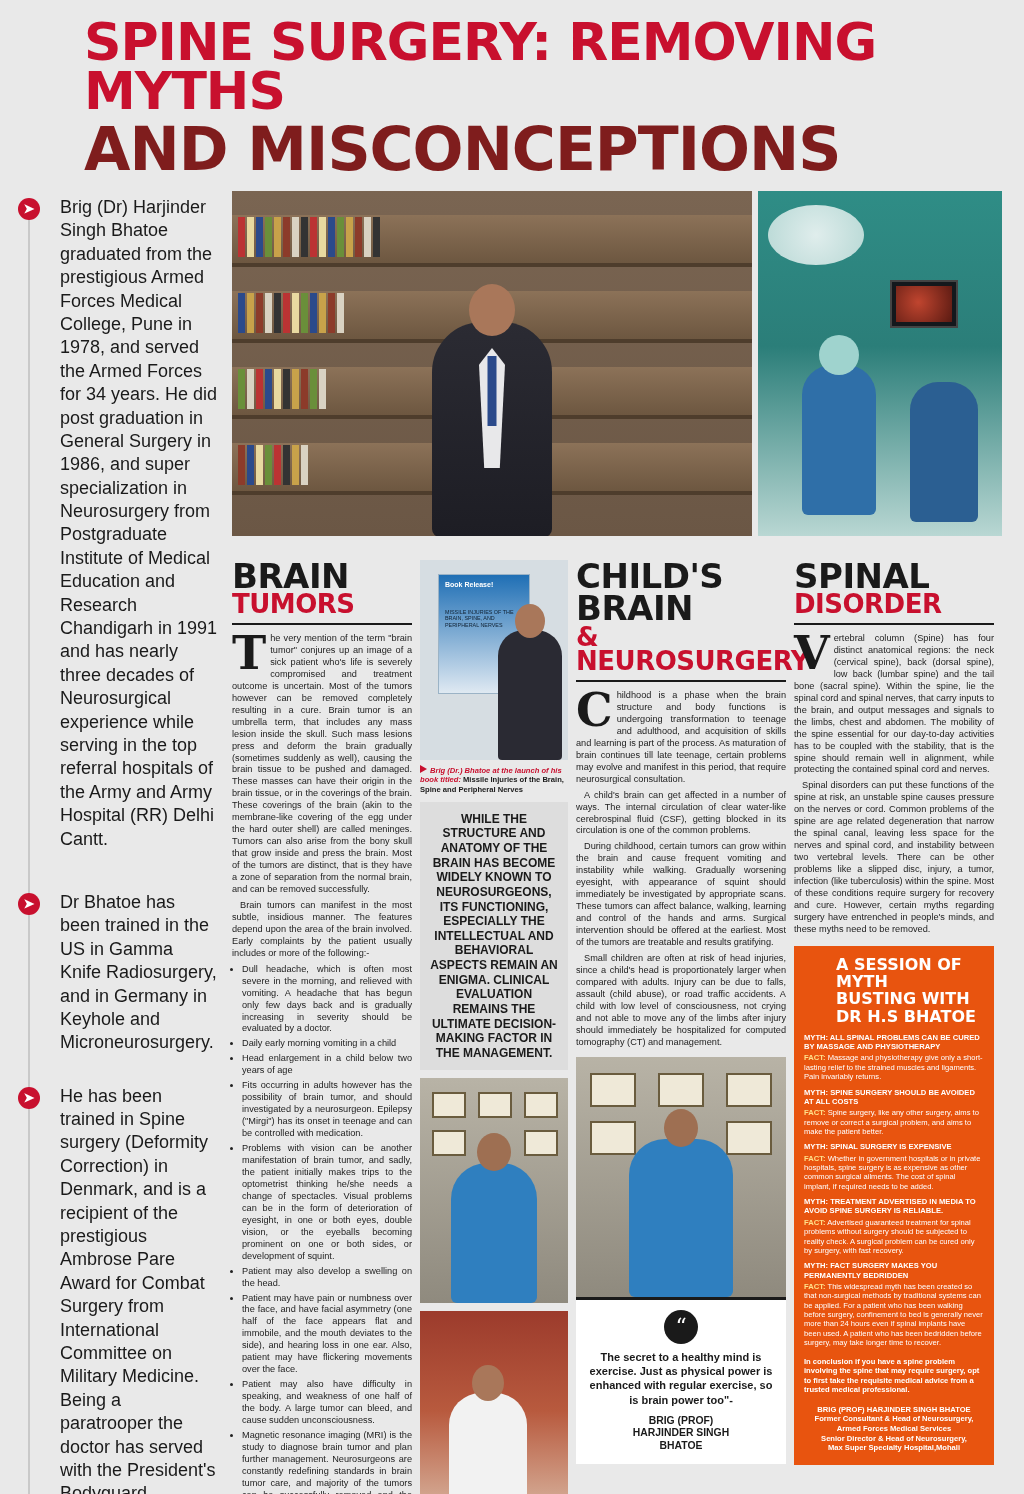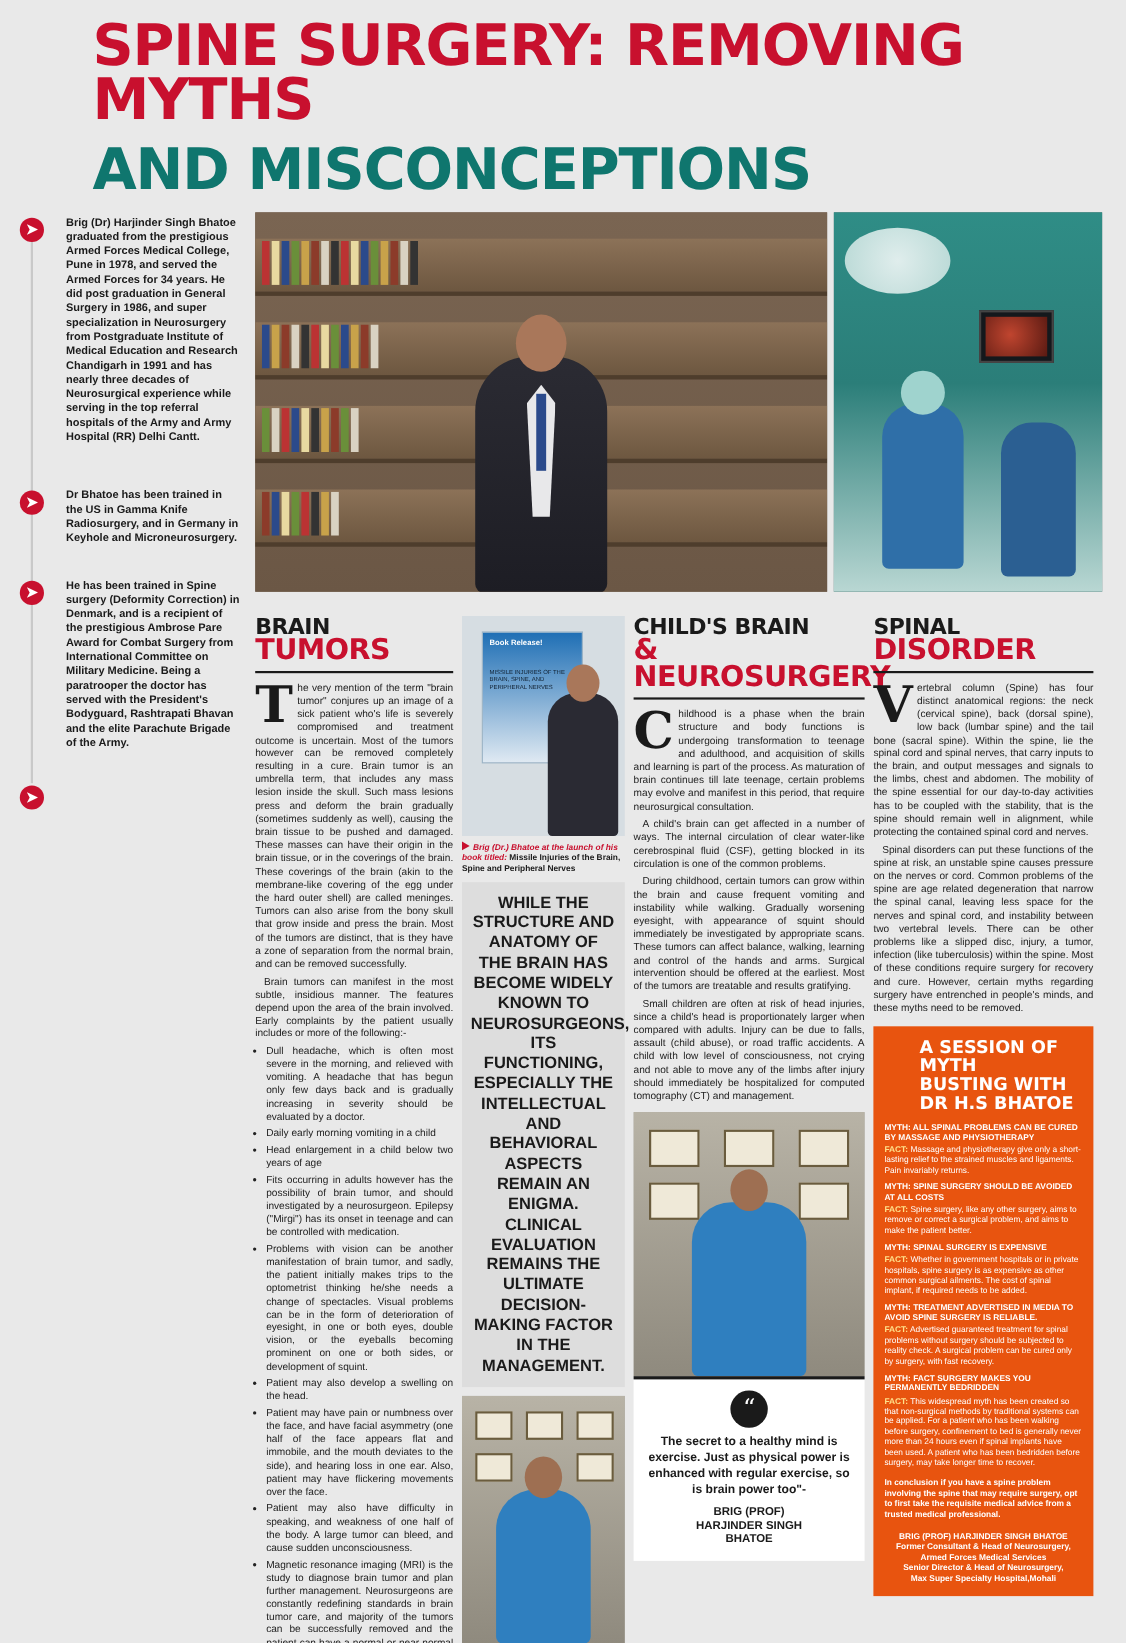--- a/index.html
+++ b/index.html
@@ -16,25 +16,25 @@
 
   
   .header { padding:18px 20px 4px 84px; }
   .headline1 {
     font-size:52px; line-height:0.95; font-weight:bold;
     color:#c8102e; letter-spacing:-1px;
     font-family:"DejaVu Sans", sans-serif;
     text-transform:uppercase;
   }
   .headline2 {
-    font-size:52px; line-height:1.0; font-weight:bold;
-    color:#0f766e; letter-spacing:-1px;
+    font-size:60px; line-height:1.0; font-weight:bold;
+    color:#7f1d1d; letter-spacing:-1px;
     font-family:"DejaVu Sans", sans-serif;
     text-transform:uppercase;
-    margin-top:12px;
+    margin-top:2px;
   }
 
   
   .top-row { display:flex; gap:6px; padding:0 18px 0 232px; margin-top:8px; height:345px; }
   .photo-main { width:520px; height:345px; position:relative; overflow:hidden; background:#6e5b4a; }
   .photo-side { width:244px; height:345px; position:relative; overflow:hidden; background:#3a6f6a; }
 
   
   .ph-bookshelf {
     background:
@@ -72,35 +72,35 @@
   .ph-or-light { position:absolute; left:4%; top:4%; width:96px; height:60px; border-radius:50%; background:radial-gradient(circle,#ffffff,#cfe6e3); opacity:.85; }
 
   
   .leftrail { position:absolute; left:18px; top:196px; width:200px; }
   .bullet-block { position:relative; padding-left:42px; margin-bottom:26px; }
   .bullet-block .arrow {
     position:absolute; left:0; top:2px; width:22px; height:22px; border-radius:50%;
     background:#c8102e; color:#fff; font-size:13px; line-height:22px; text-align:center; font-weight:bold;
   }
   .bullet-block p {
-    margin:0; font-size:10px; line-height:1.30; font-weight:bold; color:#1a1a1a;
+    margin:0; font-size:18px; line-height:1.30; font-weight:normal; color:#1a1a1a;
     font-family:"Liberation Sans", sans-serif;
   }
   .rail-line { position:absolute; left:10px; top:10px; bottom:0; width:2px; background:#c9c9c9; }
 
   
   .cols { position:absolute; left:232px; top:560px; right:18px; bottom:8px; display:flex; gap:8px; }
   .col { position:relative; }
   .col-a { width:180px; }
   .col-b { width:148px; }
   .col-c { width:210px; }
   .col-d { width:200px; }
 
   .sec-title { font-family:"DejaVu Sans", sans-serif; font-weight:bold; line-height:0.95; }
-  .sec-title .l1 { display:block; font-size:20px; color:#1a1a1a; letter-spacing:-0.5px; }
+  .sec-title .l1 { display:block; font-size:34px; color:#1a1a1a; letter-spacing:-0.5px; }
   .sec-title .l2 { display:block; font-size:26px; color:#c8102e; letter-spacing:-0.5px; }
   .rule { height:2px; background:#1a1a1a; margin:6px 0 8px 0; }
 
   .body-text { font-size:9.2px; line-height:1.30; text-align:justify; color:#222; }
   .body-text p { margin:0 0 4px 0; text-indent:8px; }
   .body-text p.first { text-indent:0; }
   .dropcap:first-letter {
     float:left; font-family:"DejaVu Serif", serif; font-size:46px; line-height:36px;
     padding:2px 4px 0 0; font-weight:bold; color:#1a1a1a;
   }
@@ -113,21 +113,21 @@
   .cap-banner .t1 { position:absolute; top:6px; left:6px; right:6px; font-size:7px; font-weight:bold; color:#fff; }
   .cap-banner .t2 { position:absolute; top:34px; left:6px; right:6px; font-size:5.4px; color:#123; line-height:1.2; }
   .cap-man { position:absolute; right:6px; bottom:0; width:64px; height:130px; background:#2a2a33; border-radius:26px 26px 4px 4px; }
   .cap-man .h { position:absolute; left:50%; top:-26px; transform:translateX(-50%); width:30px; height:34px; background:#a9775a; border-radius:50%; }
   .cap-text { font-size:7.6px; line-height:1.22; color:#c8102e; font-weight:bold; font-style:italic; margin-top:5px; }
   .cap-text .blk { color:#1a1a1a; font-style:normal; }
   .cap-arrow { display:inline-block; width:0; height:0; border-left:7px solid #c8102e; border-top:4px solid transparent; border-bottom:4px solid transparent; margin-right:3px; }
 
   .pullquote {
     background:#dddddd; padding:10px 8px; margin-top:8px;
-    text-align:center; font-weight:bold; font-size:15px; line-height:1.22;
+    text-align:center; font-weight:bold; font-size:12px; line-height:1.22;
     font-family:"Liberation Sans", sans-serif; color:#1a1a1a;
   }
 
   .photo-doctor { width:148px; height:225px; position:relative; overflow:hidden; background:#a9a69c; margin-top:8px; }
   .pd-wall { position:absolute; inset:0; background:linear-gradient(180deg,#b8b3a6,#8f8a7e); }
   .pd-frame { position:absolute; width:34px; height:26px; background:#efe9d8; border:2px solid #6a5c3e; }
   .pd-person { position:absolute; left:50%; bottom:0; transform:translateX(-50%); width:86px; height:140px; background:#2f7fbf; border-radius:36px 36px 6px 6px; }
   .pd-person .h { position:absolute; left:50%; top:-30px; transform:translateX(-50%); width:34px; height:38px; background:#9e6f52; border-radius:50%; }
 
   .photo-book { width:148px; height:250px; position:relative; overflow:hidden; background:#cfc7b6; margin-top:8px; }

